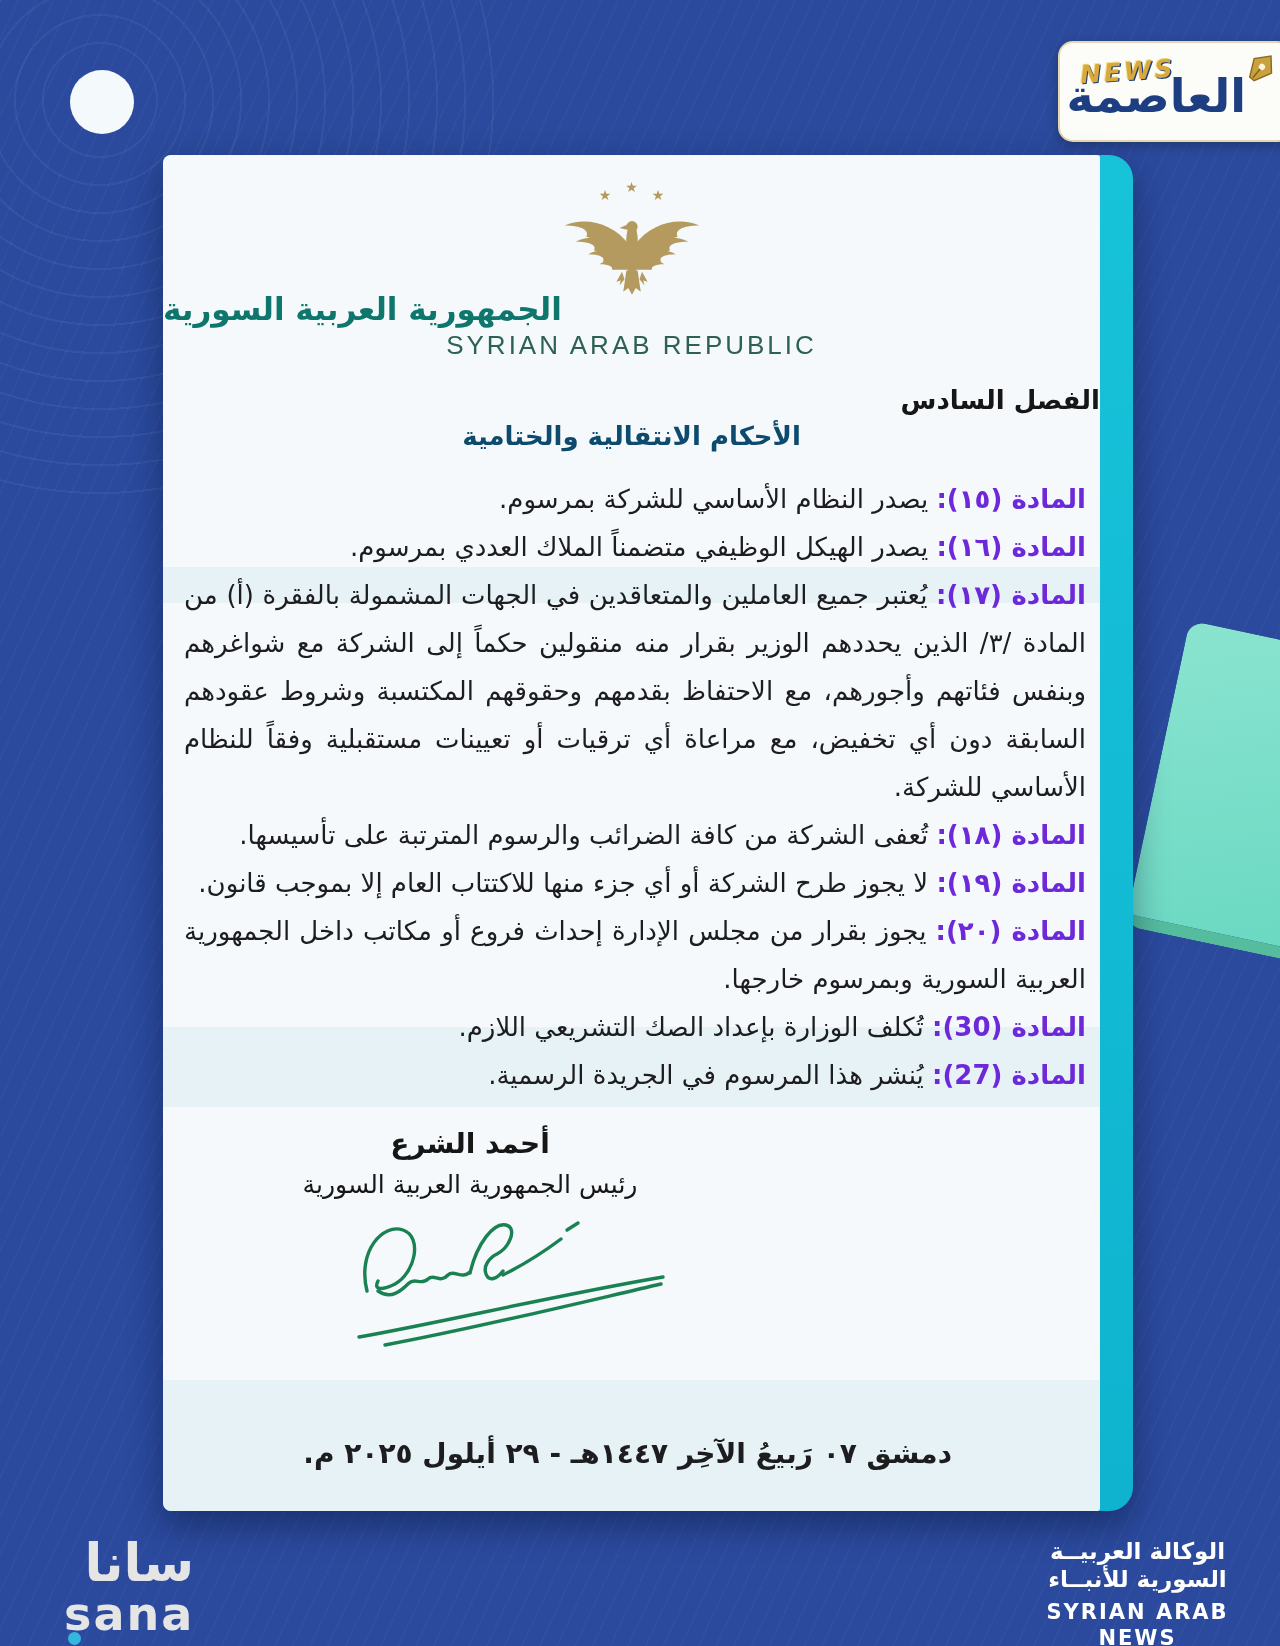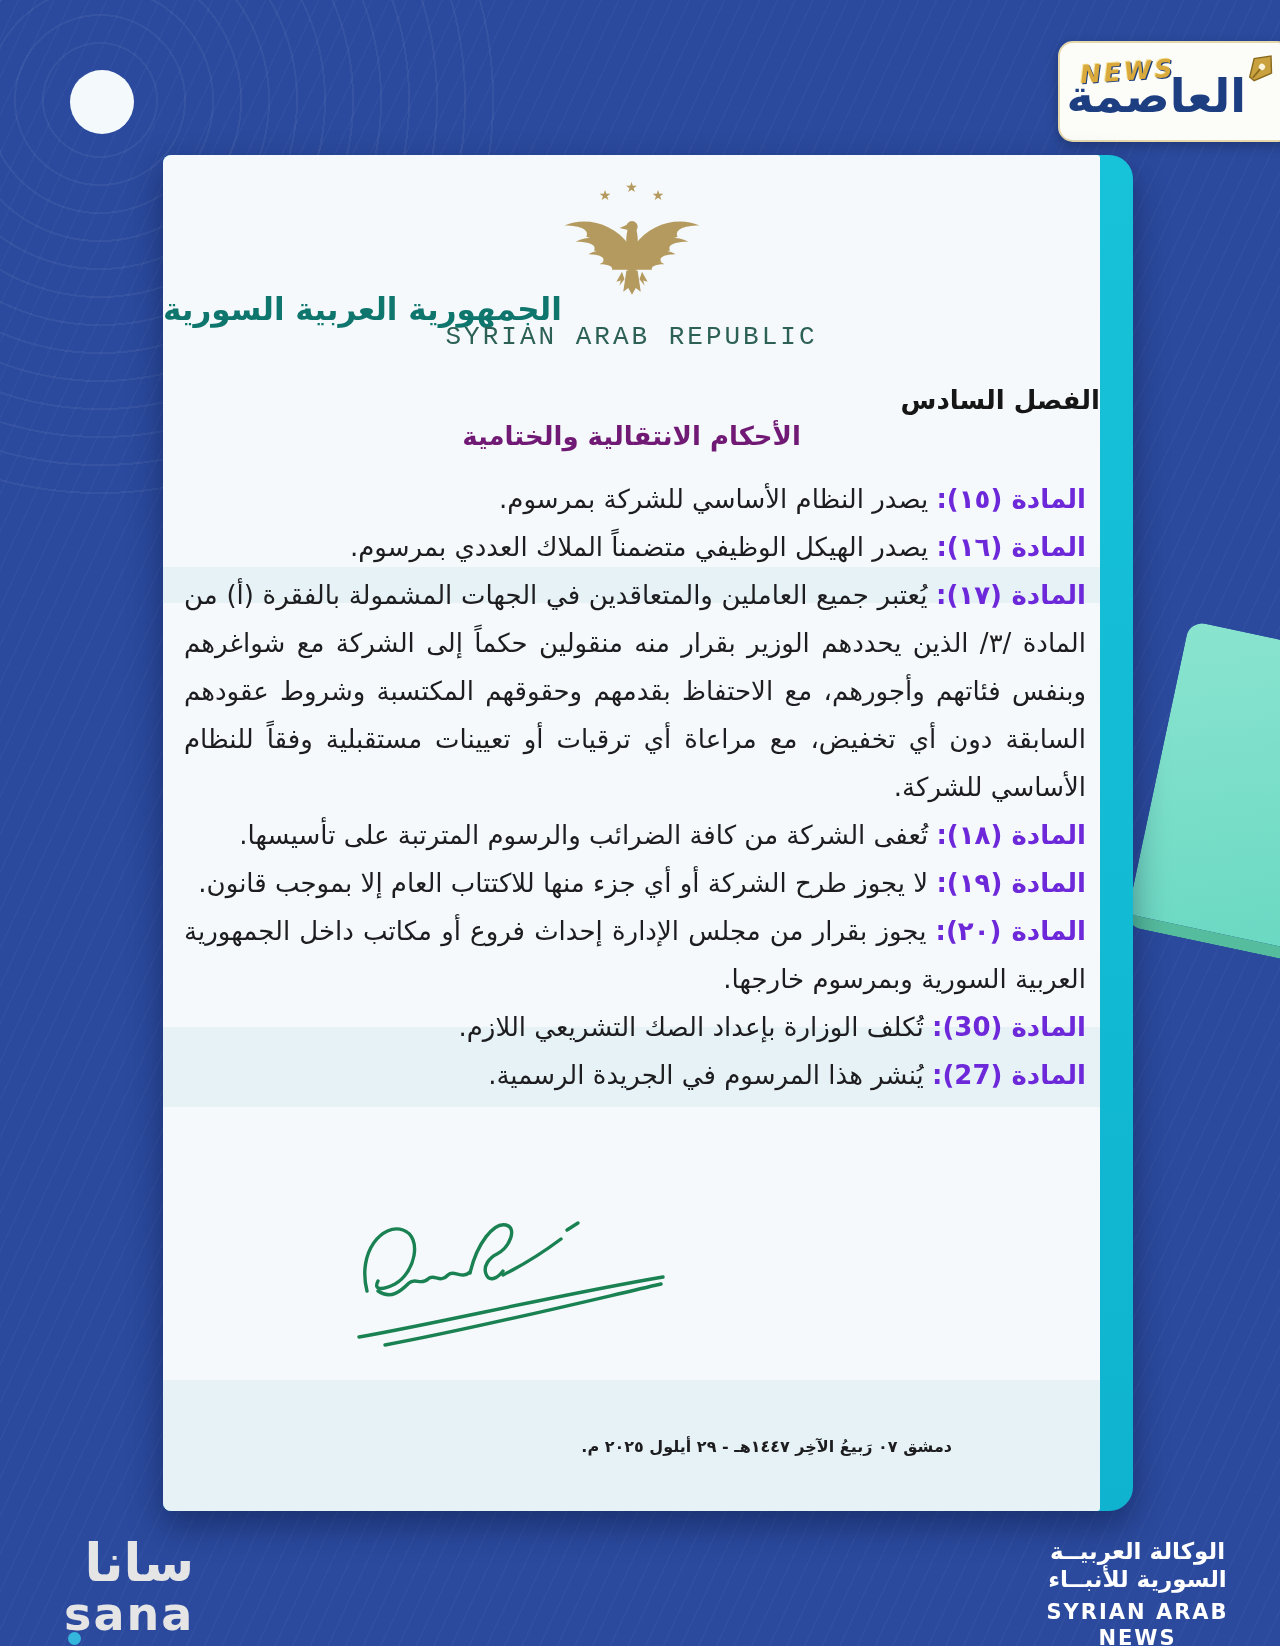--- a/index.html
+++ b/index.html
@@ -65,41 +65,41 @@
     position:absolute;left:50%;top:32px;transform:translateX(-50%);
     color:#b49a5e;font-size:14px;display:flex;gap:14px;
   }
   .stars span:nth-child(2){transform:translateY(-8px);}
   .eagle{position:absolute;left:50%;top:50px;transform:translateX(-50%);}
   .republic-ar{
     position:absolute;left:0;right:0;top:136px;text-align:left;
     font-size:31px;font-weight:bold;color:#0f766e;direction:rtl;
   }
   .republic-en{
-    position:absolute;left:0;right:0;top:167px;text-align:center;
-    font-family:Liberation Mono, monospace;font-size:26px;color:#2d6156;letter-spacing:3px;
+    position:absolute;left:0;right:0;top:175px;text-align:center;
+    font-family:Liberation Sans, sans-serif;font-size:26px;color:#2d6156;letter-spacing:3px;
   }
   .chapter{position:absolute;left:0;right:0;top:230px;font-size:26px;font-weight:bold;color:#161616;direction:rtl;}
-  .chapter2{position:absolute;left:0;right:0;top:266px;text-align:center;font-size:26px;font-weight:bold;color:#701a75;direction:rtl;}
+  .chapter2{position:absolute;left:0;right:0;top:266px;text-align:center;font-size:26px;font-weight:bold;color:#0c4a6e;direction:rtl;}
   
   .articles{
     position:absolute;right:14px;top:320px;width:902px;
     direction:rtl;text-align:justify;
     font-size:26px;line-height:48px;color:#1d1d1f;
   }
   .articles p{margin:0;}
   .articles b{color:#6d28d9;}
   
   .signer{position:absolute;left:137px;top:972px;width:340px;text-align:center;direction:rtl;color:#161616;}
   .signer .name{font-size:28px;font-weight:bold;}
   .signer .title{font-size:25px;margin-top:10px;}
   .signature{position:absolute;left:180px;top:1040px;}
   .date-line{
     position:absolute;right:148px;top:1282px;direction:rtl;
-    font-size:16px;font-weight:bold;color:#1d1d1f;
+    font-size:28px;font-weight:bold;color:#1d1d1f;
   }
   
   .sana{position:absolute;left:64px;top:1536px;color:#e5e5e5;}
   .sana .ar{font-size:52px;font-weight:bold;direction:rtl;line-height:1.05;}
   .sana .en{font-size:46px;font-weight:bold;letter-spacing:2px;line-height:1.0;position:relative;}
   .sana .dot{position:absolute;left:4px;bottom:-8px;width:13px;height:13px;border-radius:50%;background:#35b6dc;}
   .agency{position:absolute;right:50px;top:1538px;width:185px;text-align:center;color:#ffffff;}
   .agency .ar{font-size:23px;font-weight:bold;direction:rtl;line-height:1.2;}
   .agency .en{font-size:21px;letter-spacing:2px;margin-top:6px;line-height:1.25;font-weight:bold;}
 </style>
@@ -161,20 +161,24 @@
     <p><b>المادة (١٥):</b> <span>يصدر النظام الأساسي للشركة بمرسوم.</span></p>
     <p><b>المادة (١٦):</b> <span>يصدر الهيكل الوظيفي متضمناً الملاك العددي بمرسوم.</span></p>
     <p><b>المادة (١٧):</b> <span>يُعتبر جميع العاملين والمتعاقدين في الجهات المشمولة بالفقرة (أ) من المادة /٣/ الذين يحددهم الوزير بقرار منه منقولين حكماً إلى الشركة مع شواغرهم وبنفس فئاتهم وأجورهم، مع الاحتفاظ بقدمهم وحقوقهم المكتسبة وشروط عقودهم السابقة دون أي تخفيض، مع مراعاة أي ترقيات أو تعيينات مستقبلية وفقاً للنظام الأساسي للشركة.</span></p>
     <p><b>المادة (١٨):</b> <span>تُعفى الشركة من كافة الضرائب والرسوم المترتبة على تأسيسها.</span></p>
     <p><b>المادة (١٩):</b> <span>لا يجوز طرح الشركة أو أي جزء منها للاكتتاب العام إلا بموجب قانون.</span></p>
     <p><b>المادة (٢٠):</b> <span>يجوز بقرار من مجلس الإدارة إحداث فروع أو مكاتب داخل الجمهورية العربية السورية وبمرسوم خارجها.</span></p>
     <p><b>المادة (30):</b> <span>تُكلف الوزارة بإعداد الصك التشريعي اللازم.</span></p>
     <p><b>المادة (27):</b> <span>يُنشر هذا المرسوم في الجريدة الرسمية.</span></p>
   </div>
 
+  <div class="signer">
+    <div class="name">أحمد الشرع</div>
+    <div class="title">رئيس الجمهورية العربية السورية</div>
+  </div>
 
   <svg class="signature" width="330" height="160" viewBox="0 0 330 160">
     <g fill="none" stroke="#1a8152" stroke-width="3.4" stroke-linecap="round">
       <path d="M24,96 C14,56 40,28 60,35 C80,42 72,78 52,89 C40,95 30,96 35,86"></path>
       <path d="M35,96 C48,105 58,96 66,88 C72,82 78,91 85,84 C91,78 97,89 105,80 C111,74 119,85 127,77"></path>
       <path d="M127,78 C134,48 151,27 163,30 C175,33 166,53 154,59 C146,63 140,71 143,79 C146,87 154,84 160,76"></path>
       <path d="M160,80 C180,70 202,56 218,44"></path>
       <path d="M224,35 L235,28"></path>
       <path d="M16,142 C96,128 214,100 320,82"></path>
       <path d="M42,150 C134,133 244,106 318,89"></path>

